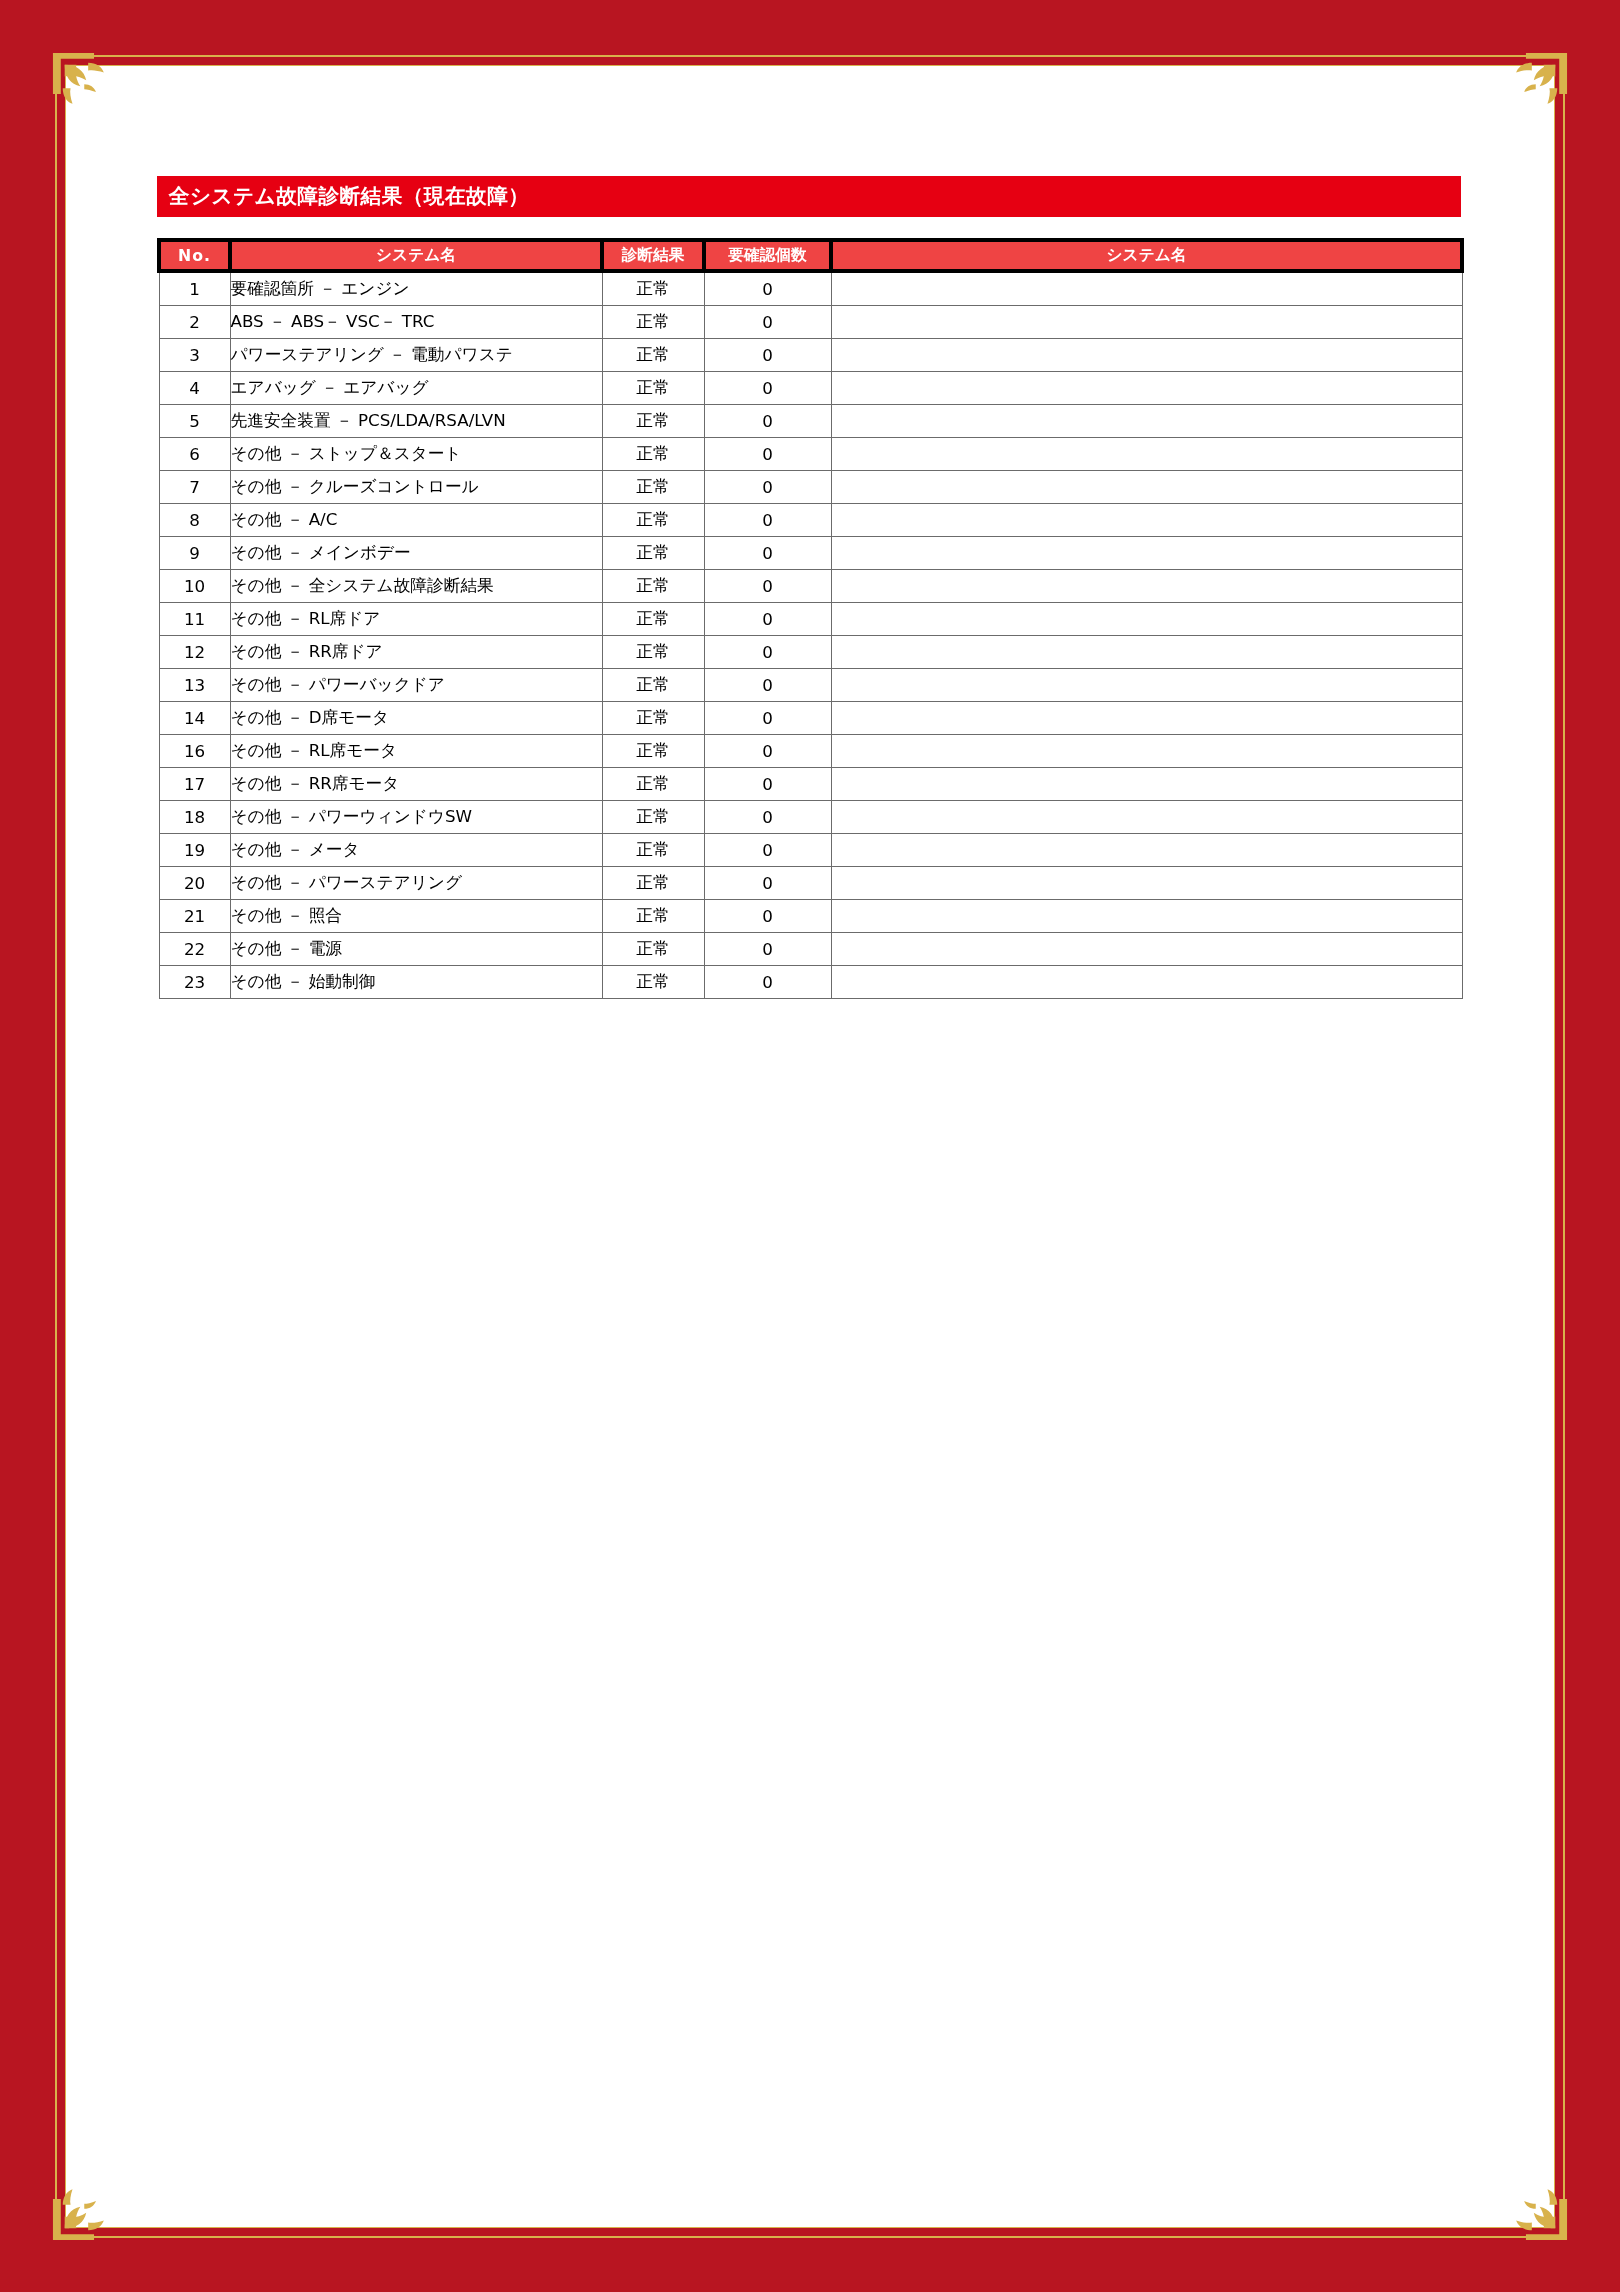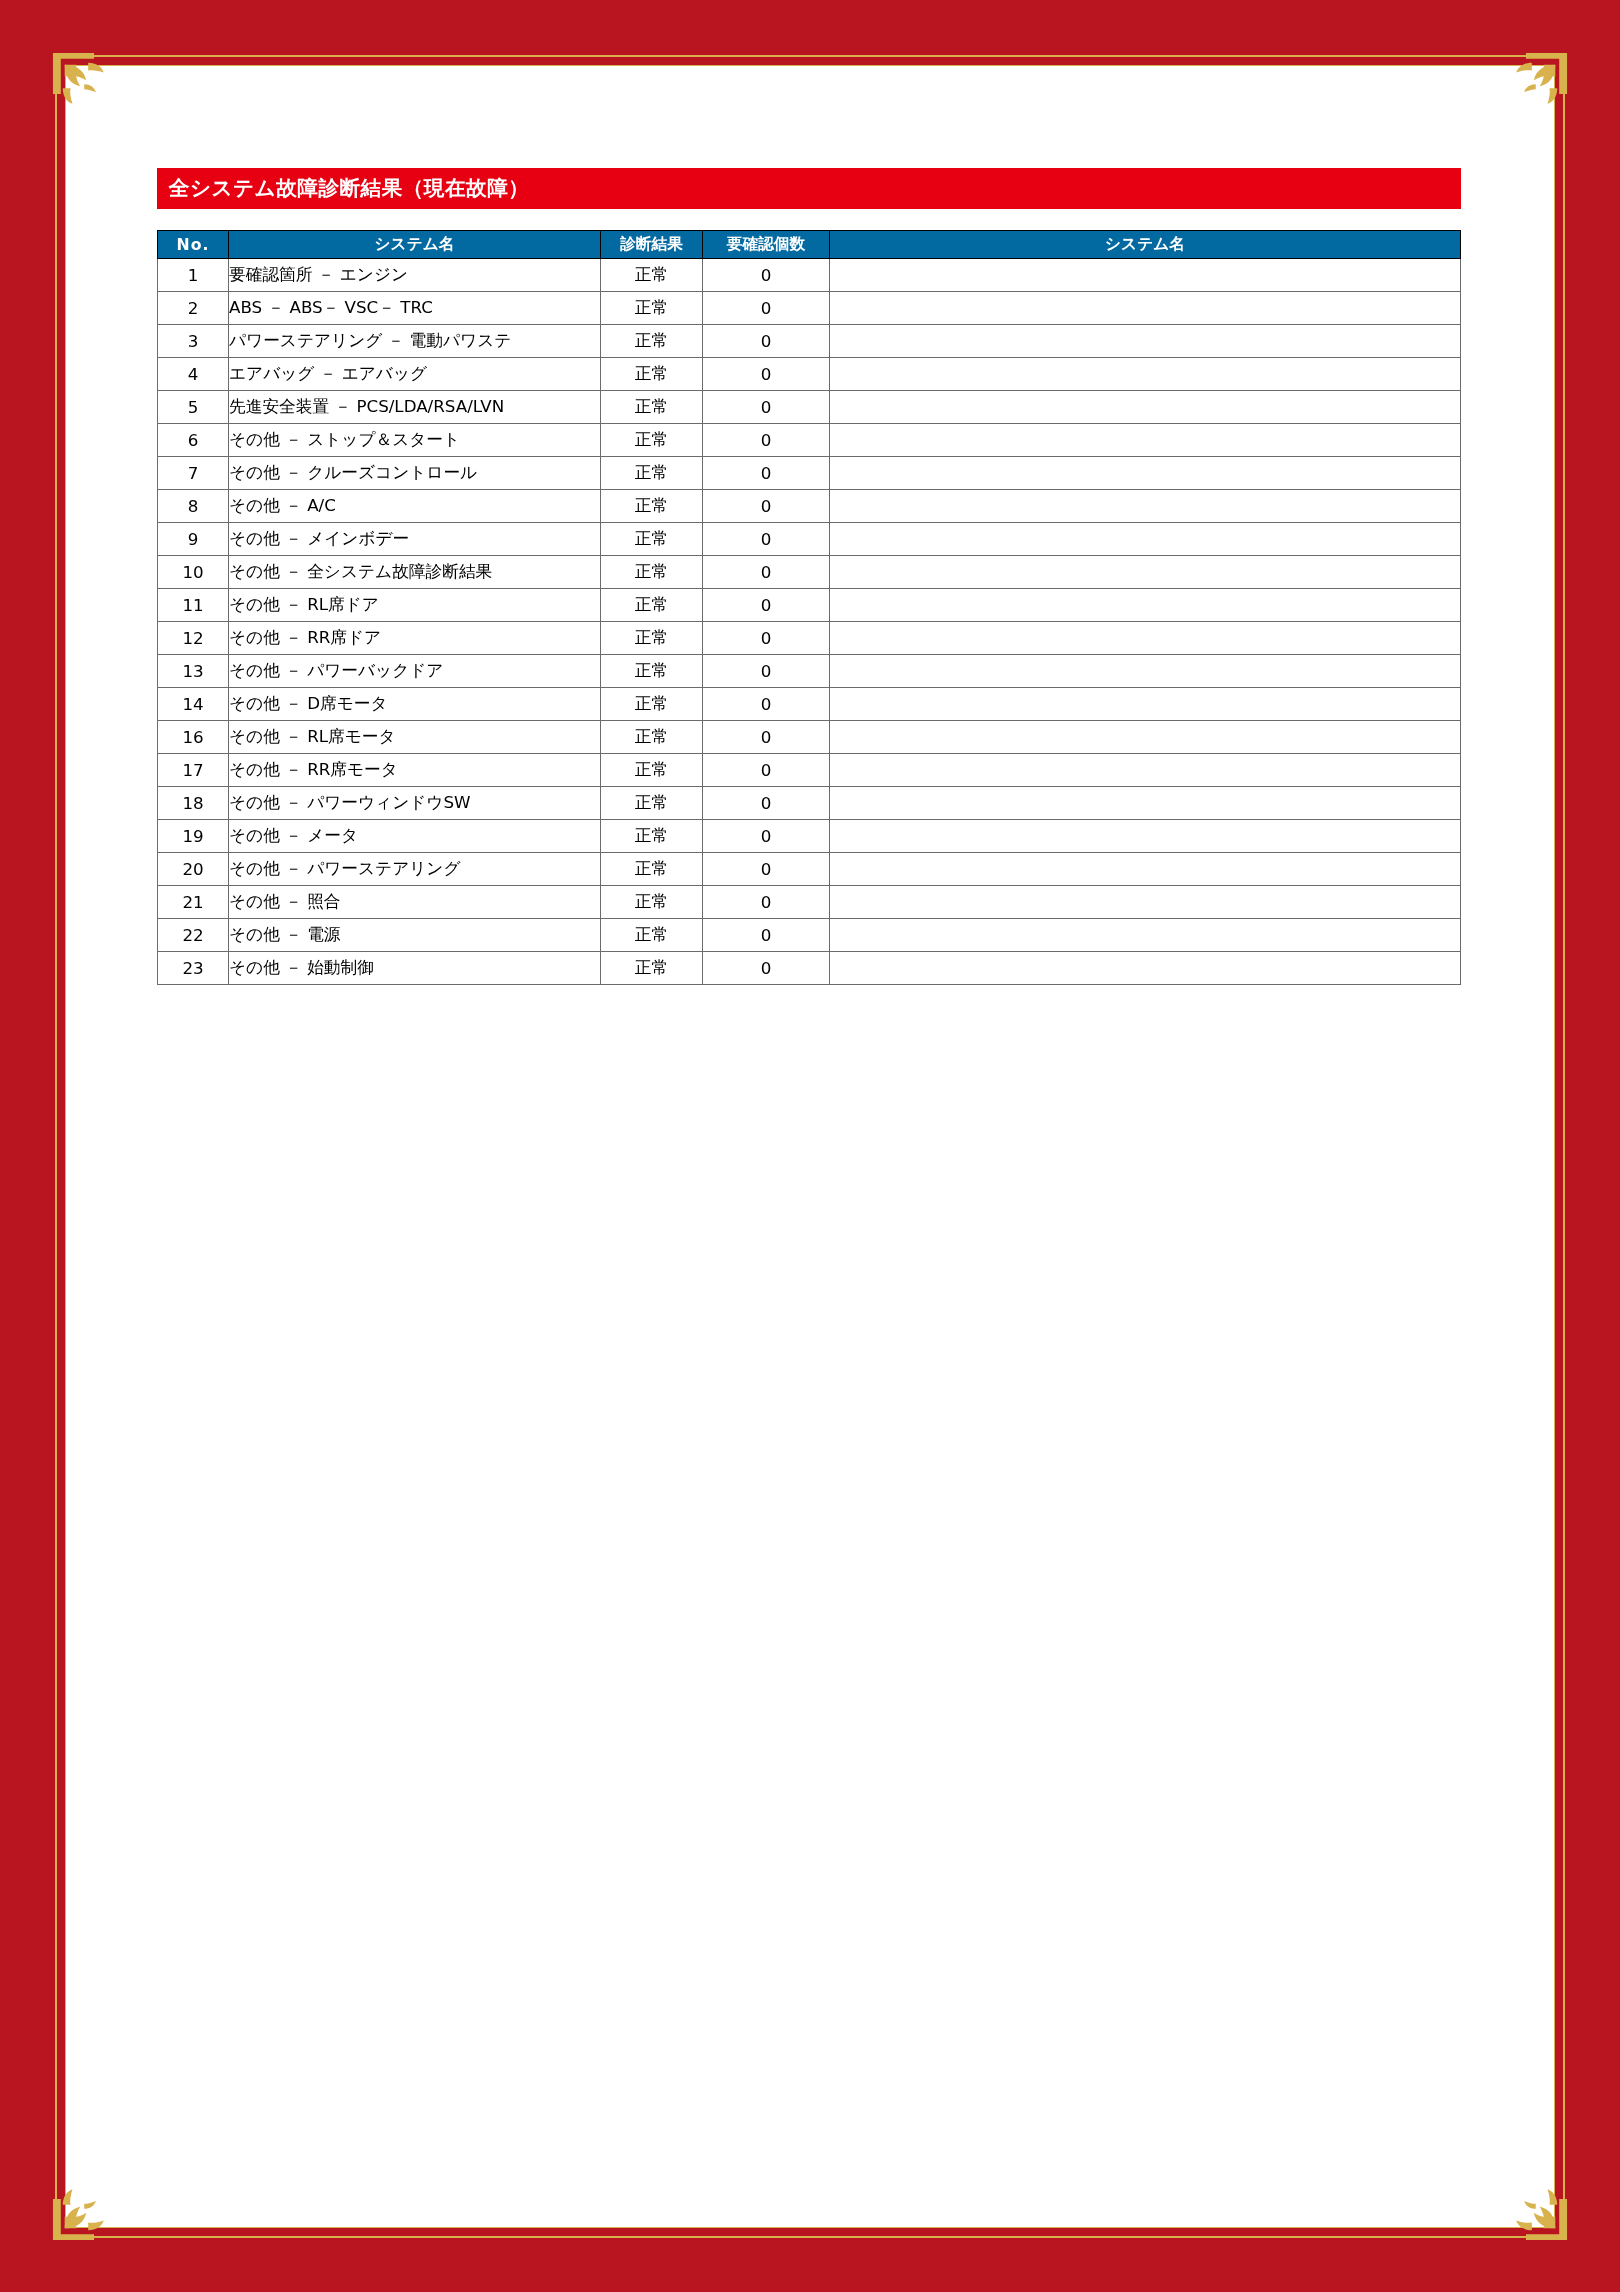--- a/index.html
+++ b/index.html
@@ -52,21 +52,21 @@
   .corner svg { display:block; width:90px; height:90px; }
   .corner.tl { left: 51px;  top: 51px; }
   .corner.tr { right: 51px; top: 51px;  transform: scaleX(-1); }
   .corner.bl { left: 51px;  bottom: 51px; transform: scaleY(-1); }
   .corner.br { right: 51px; bottom: 51px; transform: scale(-1,-1); }
 
   
   .content {
     position: absolute;
     left: 157px;
-    top: 168px;
+    top: 176px;
     width: 1304px;
   }
 
   .section-title-bar {
     background: #e60012;
     color: #ffffff;
     font-size: 20.6px;
     font-weight: bold;
     letter-spacing: 0.5px;
     padding: 5.9px 9.8px 6.9px 11.8px;
@@ -82,27 +82,27 @@
   }
   table.diag th, table.diag td {
     border: 1px solid #6b6b6b;
     font-size: 16.7px;
     color: #000000;
     padding: 0;
     height: 32px;
     vertical-align: middle;
   }
   table.diag thead th {
-    background: #0369a1;
+    background: #ef4444;
     color: #ffffff;
     font-weight: bold;
     font-size: 15.7px;
     text-align: center;
     height: 26.5px;
-    border: 1px solid #000000;
+    border: 4px solid #000000;
   }
   .col-no       { width: 71px;  }
   .col-system   { width: 372px; }
   .col-result   { width: 102px; }
   .col-count    { width: 127px; }
   .col-location { width: 631px; }
 
   td.c-no       { text-align: center; font-size: 16.7px; }
   td.c-system   { text-align: left; padding-left: 13.7px; }
   td.c-result   { text-align: center; }

